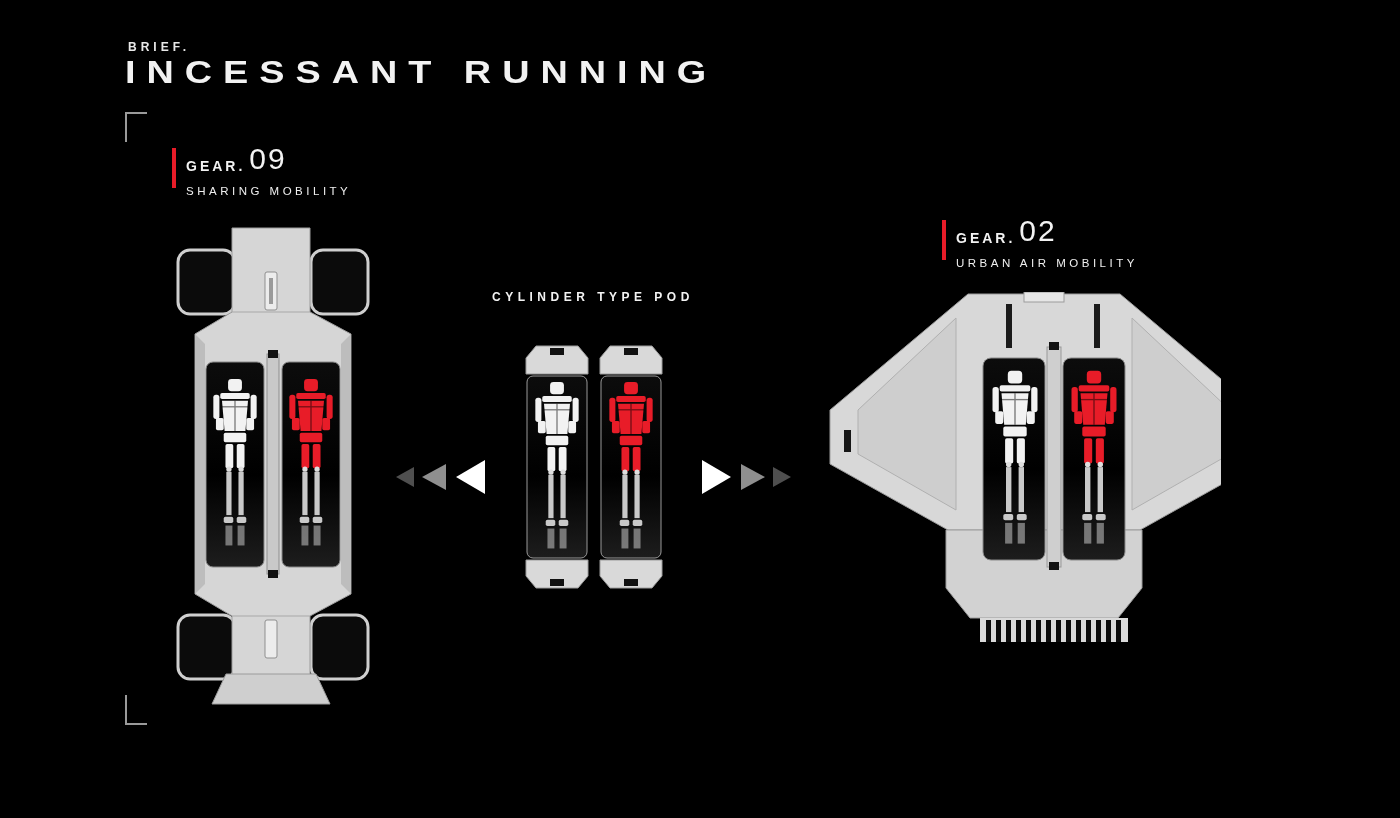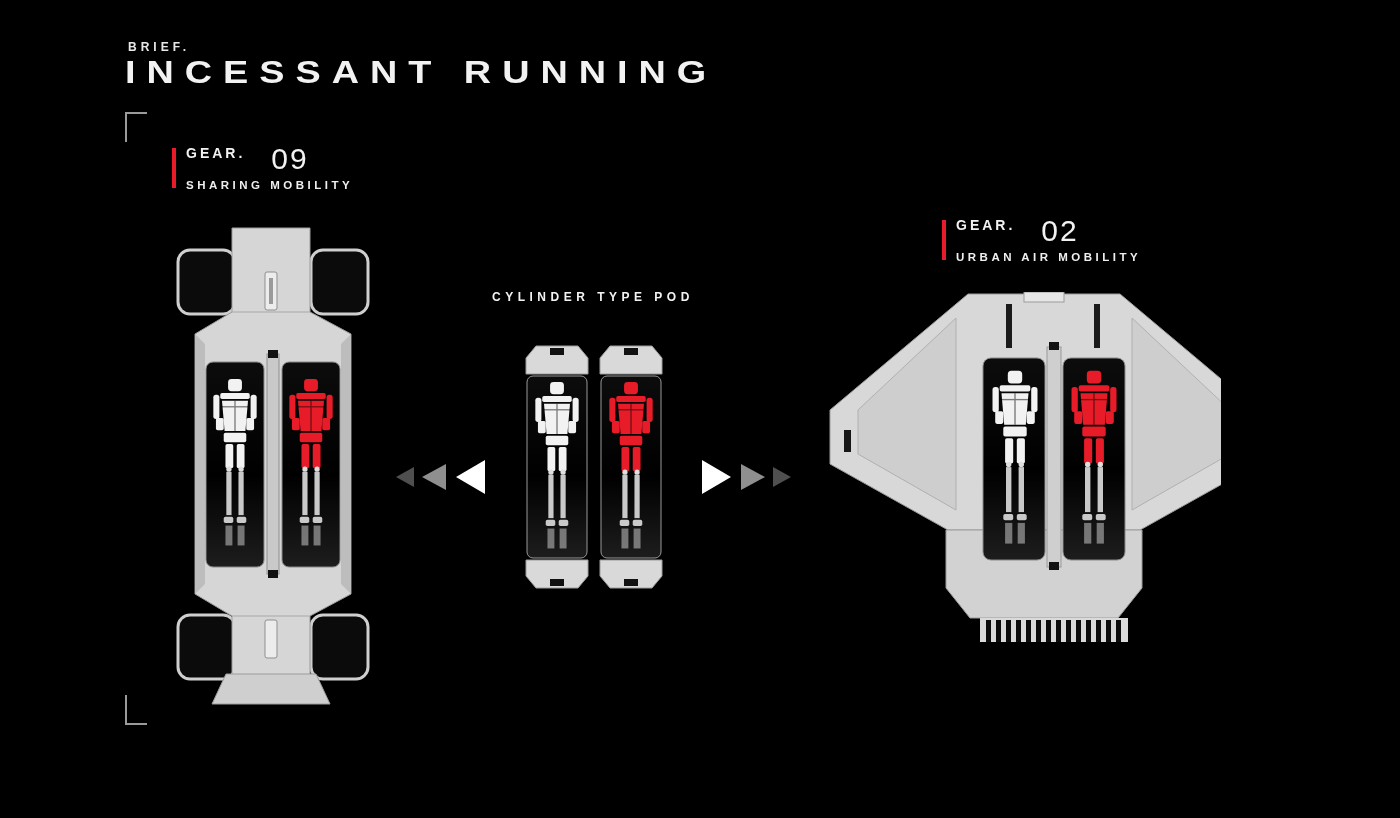--- a/index.html
+++ b/index.html
@@ -23,24 +23,24 @@
   }
 
   .bracket { position:absolute; width:22px; height:30px; }
   .bracket.tl { left:125px;  top:112px; border-left:2px solid #9a9a9a;  border-top:2px solid #9a9a9a; }
   .bracket.tr { left:1259px; top:118px; border-right:2px solid #9a9a9a; border-top:2px solid #9a9a9a; }
   .bracket.bl { left:125px;  top:695px; border-left:2px solid #9a9a9a;  border-bottom:2px solid #9a9a9a; }
   .bracket.br { left:1259px; top:695px; border-right:2px solid #9a9a9a; border-bottom:2px solid #9a9a9a; }
 
   .gear { display:flex; gap:10px; }
   .gear-bar { width:4px; height:40px; background:var(--accent-red,#e81c28); margin-top:3px; }
-  .gear-line { display:flex; align-items:flex-start; gap:26px; }
+  .gear-line { display:flex; align-items:flex-end; gap:4px; }
   .gear-label { font-size:14px; font-weight:bold; letter-spacing:3px; }
   .gear-number { font-size:30px; font-weight:normal; letter-spacing:2px; line-height:.95; }
-  .gear-subtitle { font-size:11.5px; font-weight:bold; letter-spacing:3.5px; margin-top:5px; color:#efefef; white-space:nowrap; }
+  .gear-subtitle { font-size:11.5px; font-weight:normal; letter-spacing:3.5px; margin-top:11px; color:#efefef; white-space:nowrap; }
 
   .pod-label { left:492px; top:290px; font-size:12px; font-weight:bold; letter-spacing:4.5px; white-space:nowrap; }
 
   .footer-line { left:127px; font-size:13.5px; font-weight:bold; letter-spacing:2px; color:#e2e2e2; white-space:nowrap; }
   .footer-line.l1 { top:737px; }
   .footer-line.l2 { top:764px; }
 
   svg { display:block; }
 </style>
 </head>

